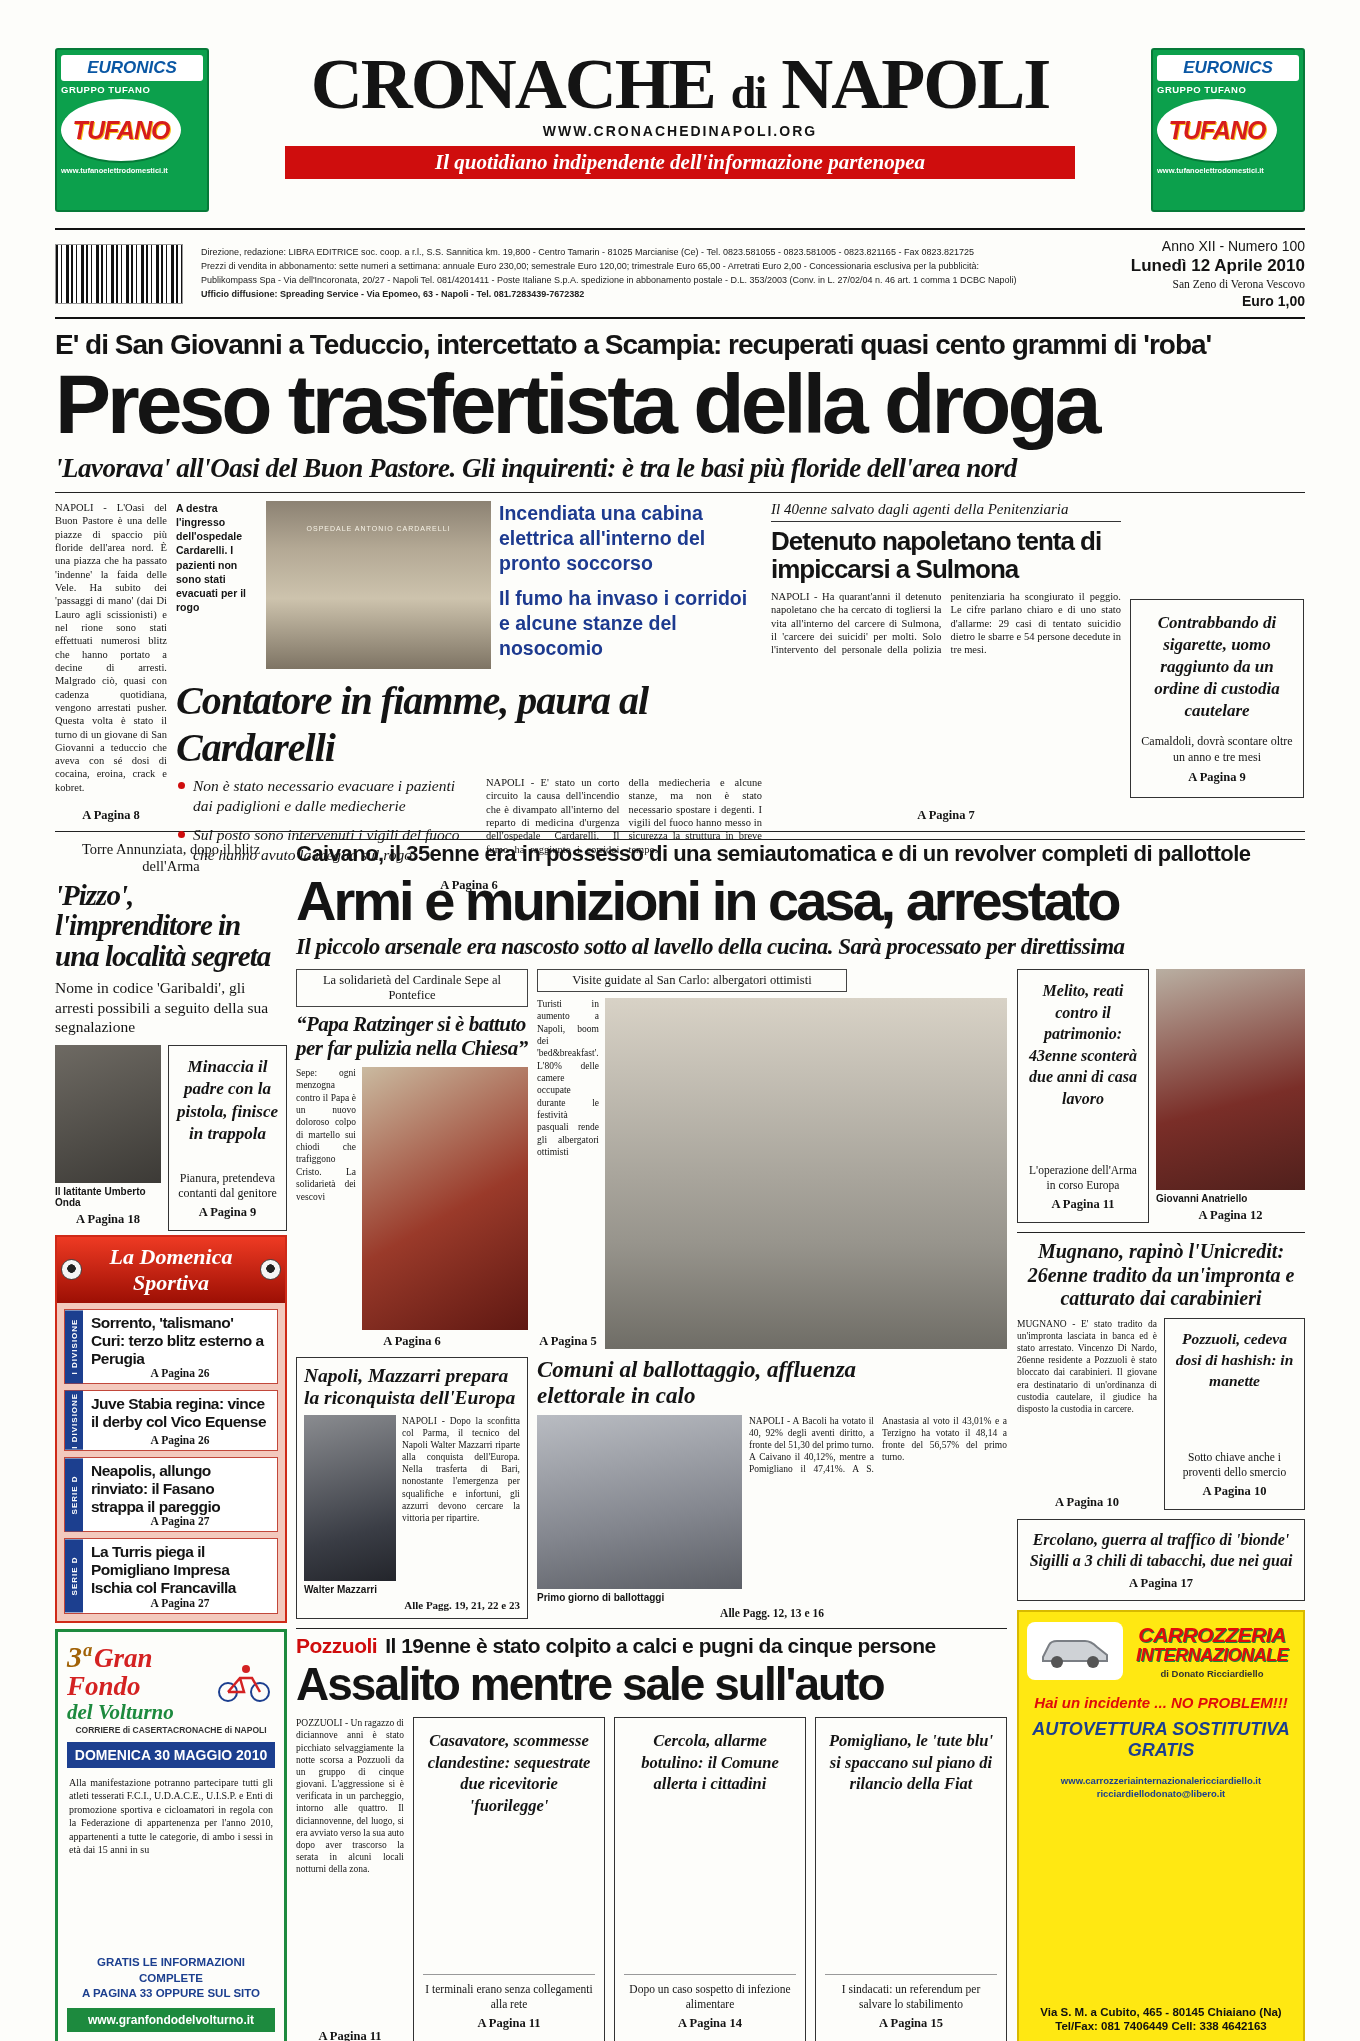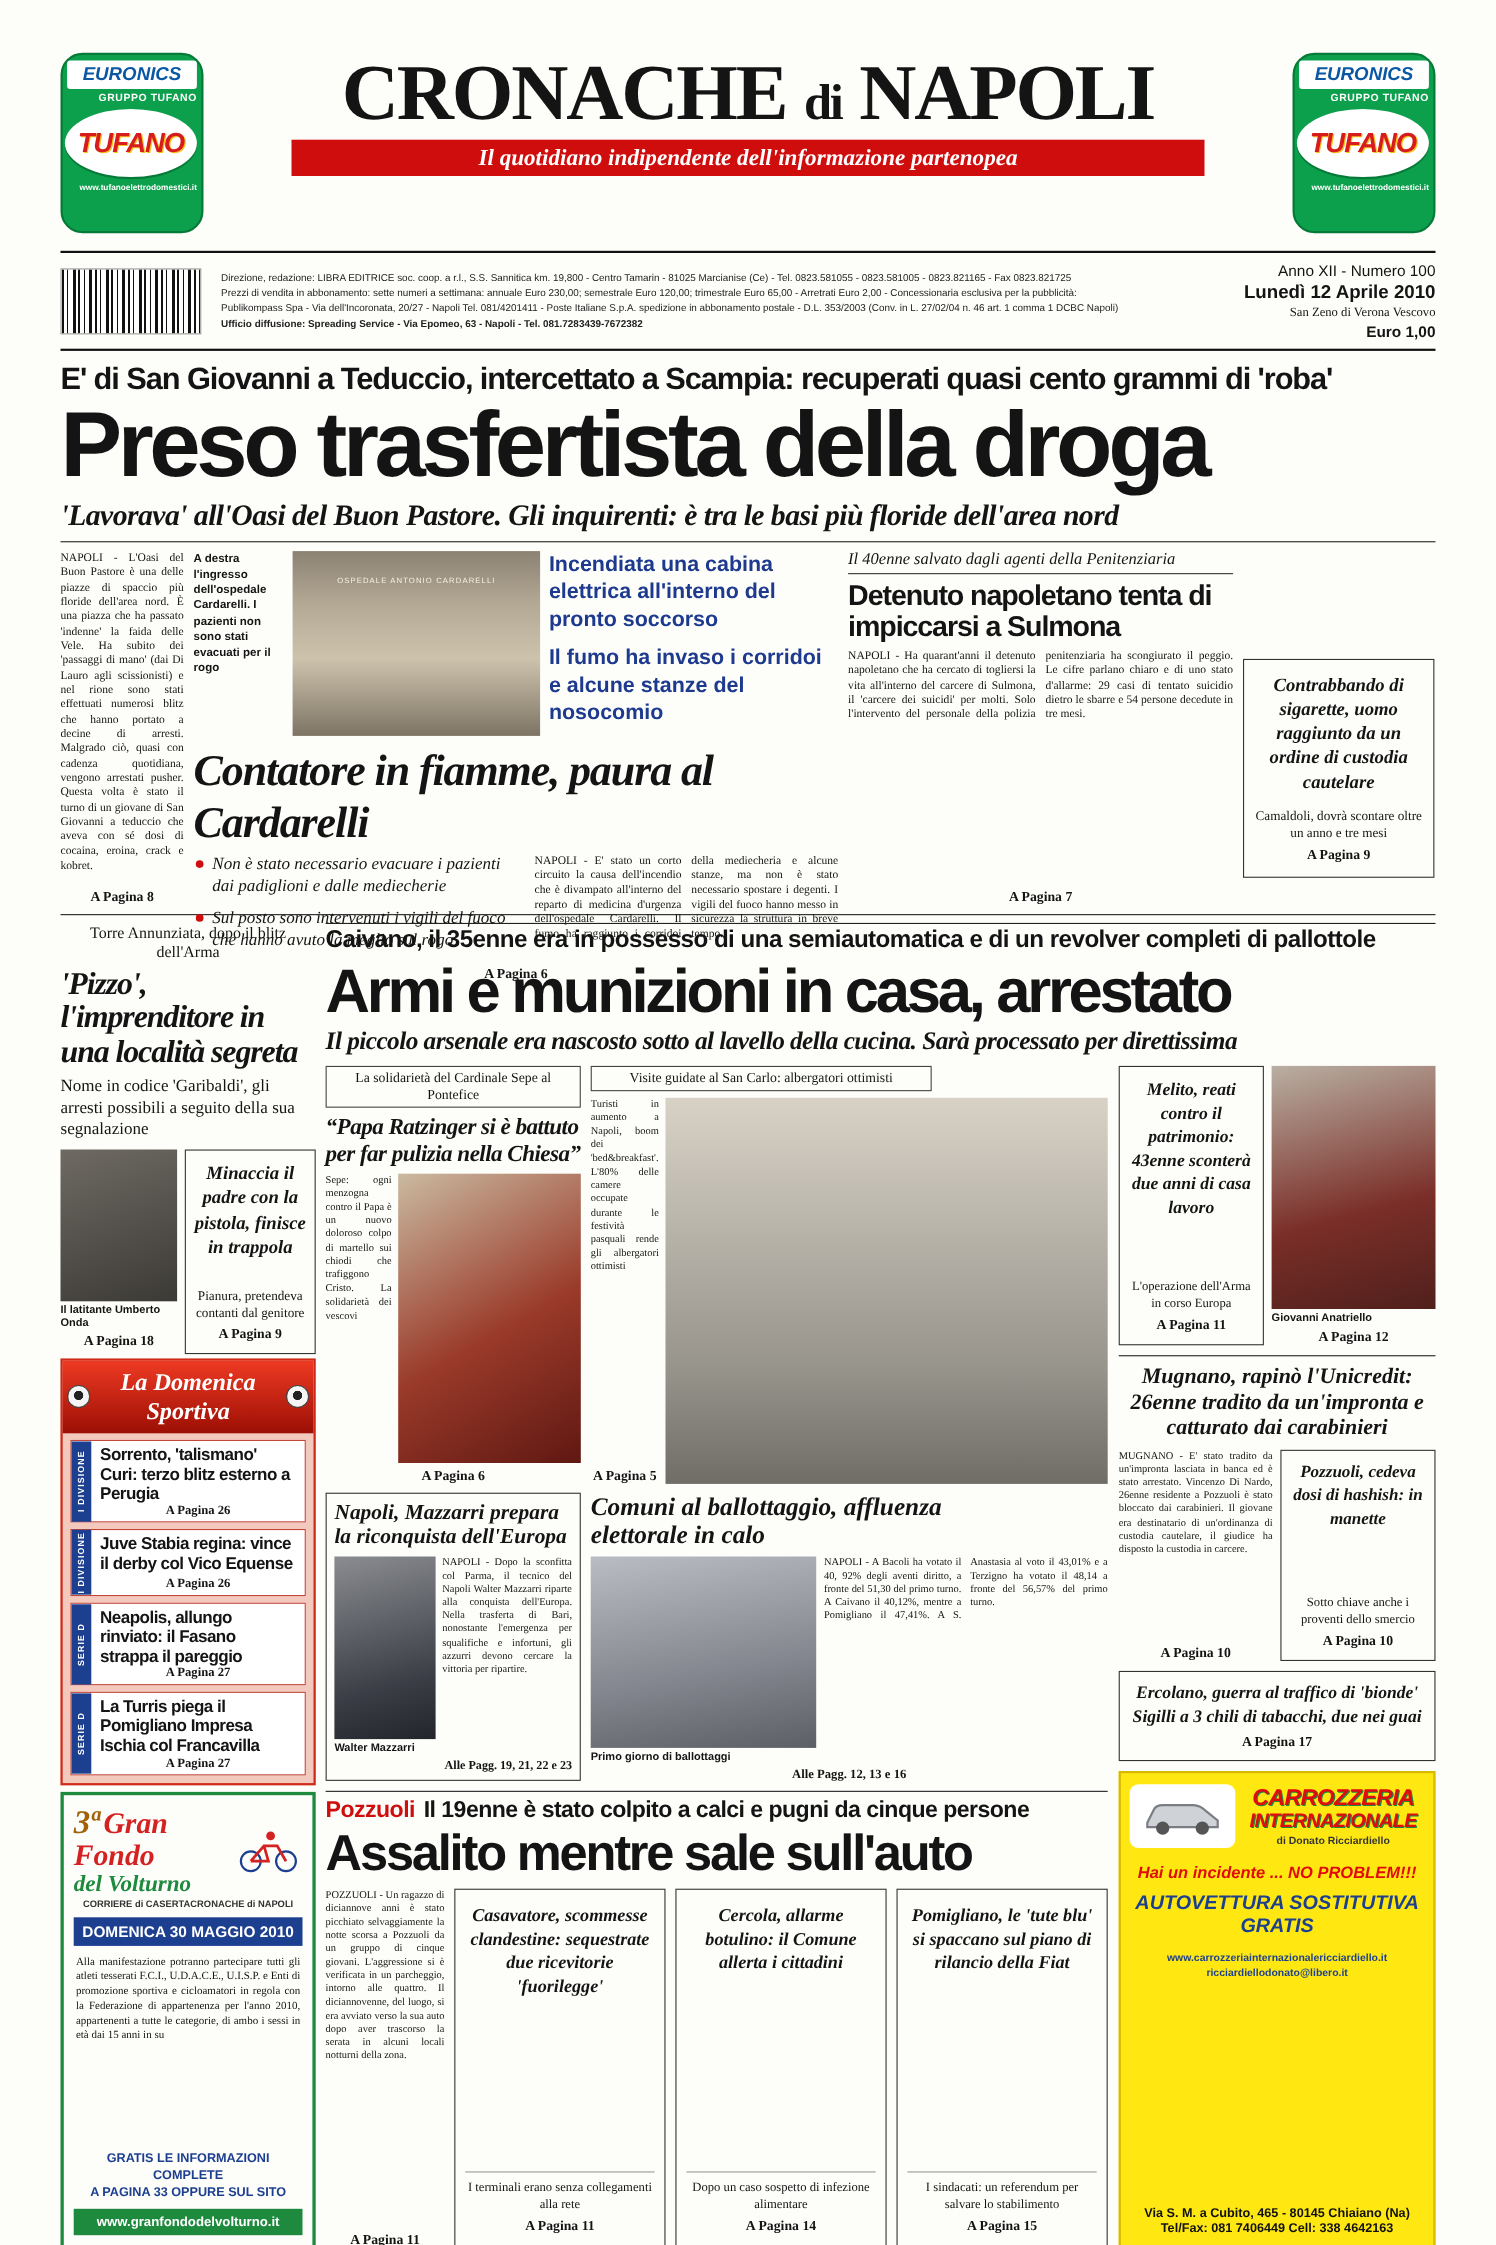--- a/index.html
+++ b/index.html
@@ -2,22 +2,22 @@
 <html><head>
 <meta charset="utf-8">
 <style>
   html,body{margin:0;padding:0;background:#e9e9e9;}
   .page{position:relative;width:1360px;height:2041px;margin:0 auto;background:#fdfdfa;color:#141414;
         font-family:"Liberation Serif",serif;overflow:hidden;padding:48px 55px 0;box-sizing:border-box;}
   .pageref{font-weight:bold;font-size:12.5px;text-align:center;margin-top:4px;}
 
   
   .header-row{display:flex;align-items:flex-start;justify-content:space-between;height:172px;}
-  .euro-ad{width:130px;height:164px;background:#0ca04c;border-radius:20px;border:2px solid #067a38;
-           display:flex;flex-direction:column;align-items:flex-end;padding:5px 4px;box-sizing:border-box;
+  .euro-ad{width:154px;height:164px;background:#0ca04c;border-radius:3px;border:2px solid #067a38;
+           display:flex;flex-direction:column;align-items:flex-start;padding:5px 4px;box-sizing:border-box;
            font-family:"Liberation Sans",sans-serif;}
   .euro-band{background:#fff;border-radius:3px;width:100%;text-align:center;font-weight:bold;font-style:italic;
              color:#0a57a4;font-size:17px;padding:3px 0;}
   .euro-group{color:#fff;font-weight:bold;font-size:9.5px;margin:3px 0 2px;letter-spacing:.5px;}
   .euro-oval{background:#fff;border-radius:50%;width:120px;height:62px;display:flex;align-items:center;
              justify-content:center;margin:2px 0 5px;box-shadow:0 2px 0 #067a38;}
   .euro-name{color:#d61c1c;font-weight:bold;font-style:italic;font-size:25px;letter-spacing:-1px;
              text-shadow:1px 1px 0 #f7c21e;}
   .euro-url{color:#fff;font-size:7.5px;font-weight:bold;}
   .masthead{flex:1;text-align:center;padding:0 12px;}
@@ -215,20 +215,21 @@
       <div class="euro-band">EURONICS</div>
       <div class="euro-group">GRUPPO TUFANO</div>
       <div class="euro-oval">
         <span class="euro-name">TUFANO</span>
       </div>
       <div class="euro-url">www.tufanoelettrodomestici.it</div>
     </div>
 
     <div class="masthead">
       <div class="masthead-title"><span>CRONACHE</span> <span class="di">di</span> <span>NAPOLI</span></div>
+      <div class="masthead-site">WWW.CRONACHEDINAPOLI.ORG</div>
       <div class="masthead-tagline">Il quotidiano indipendente dell'informazione partenopea</div>
     </div>
 
     <div class="euro-ad">
       <div class="euro-band">EURONICS</div>
       <div class="euro-group">GRUPPO TUFANO</div>
       <div class="euro-oval">
         <span class="euro-name">TUFANO</span>
       </div>
       <div class="euro-url">www.tufanoelettrodomestici.it</div>

